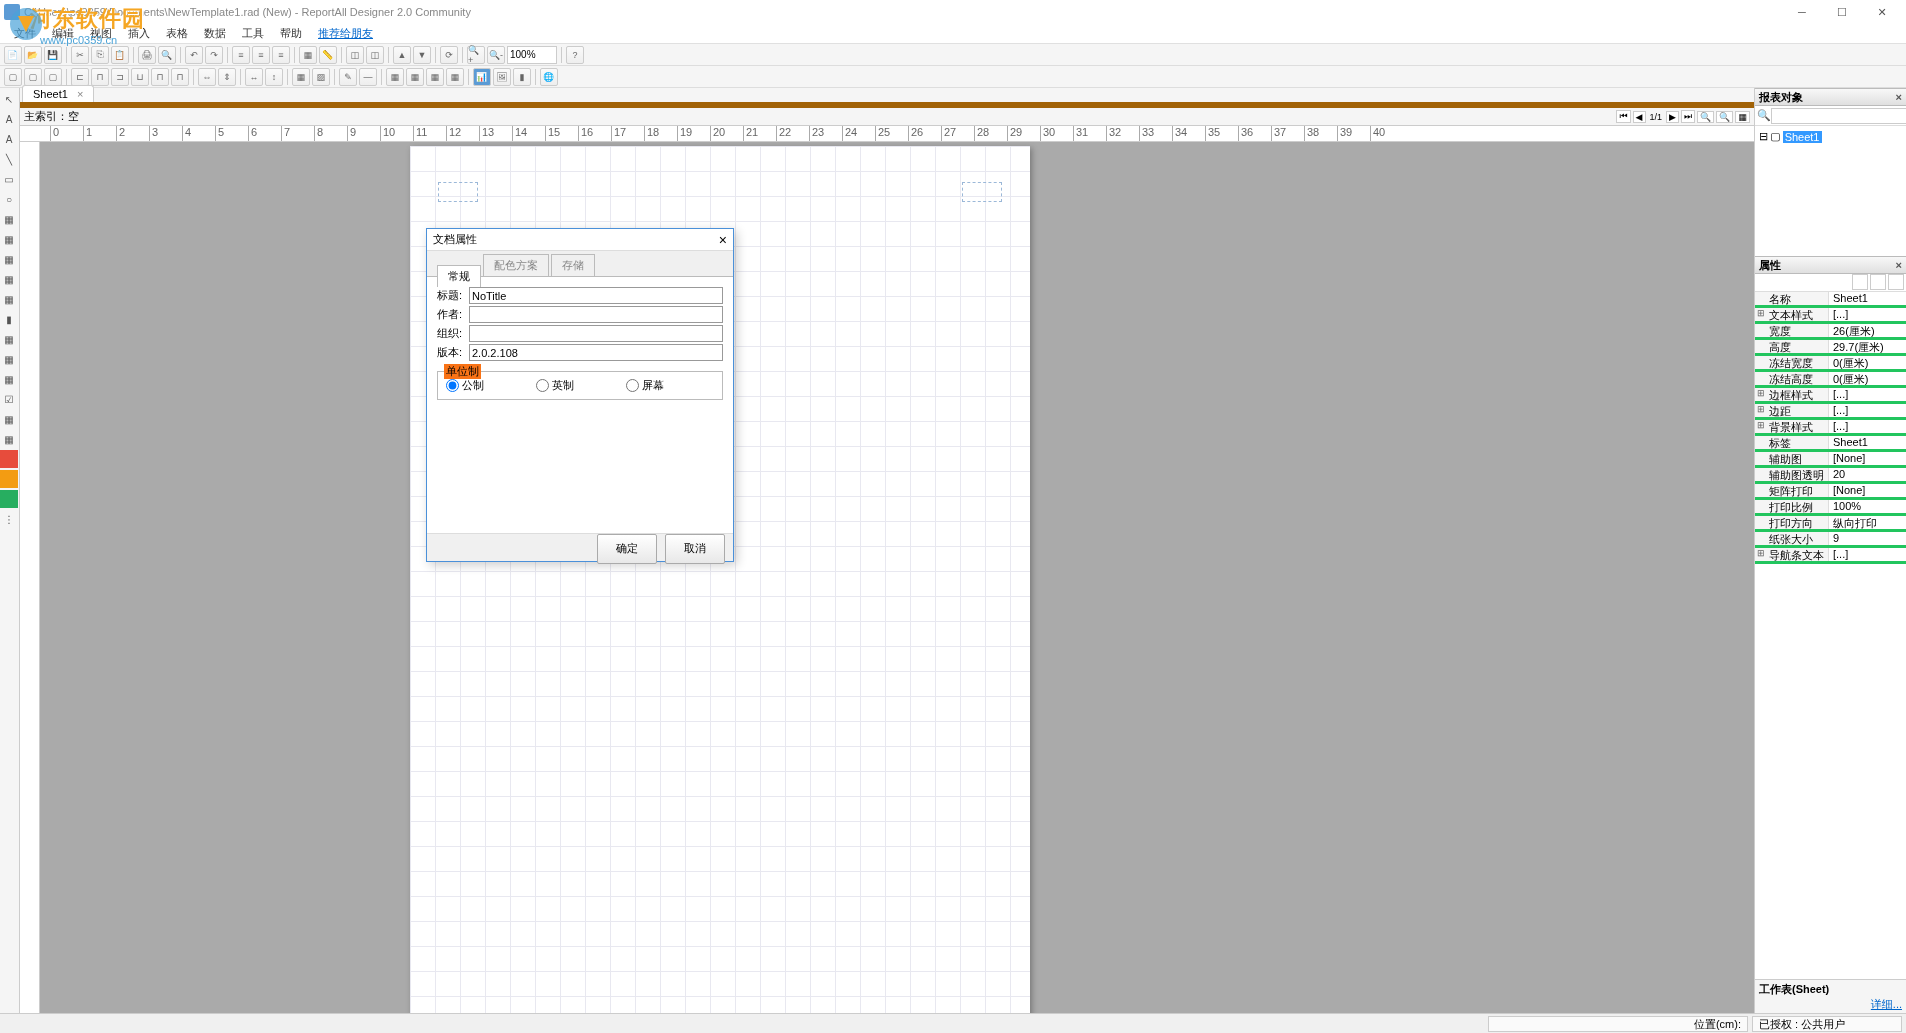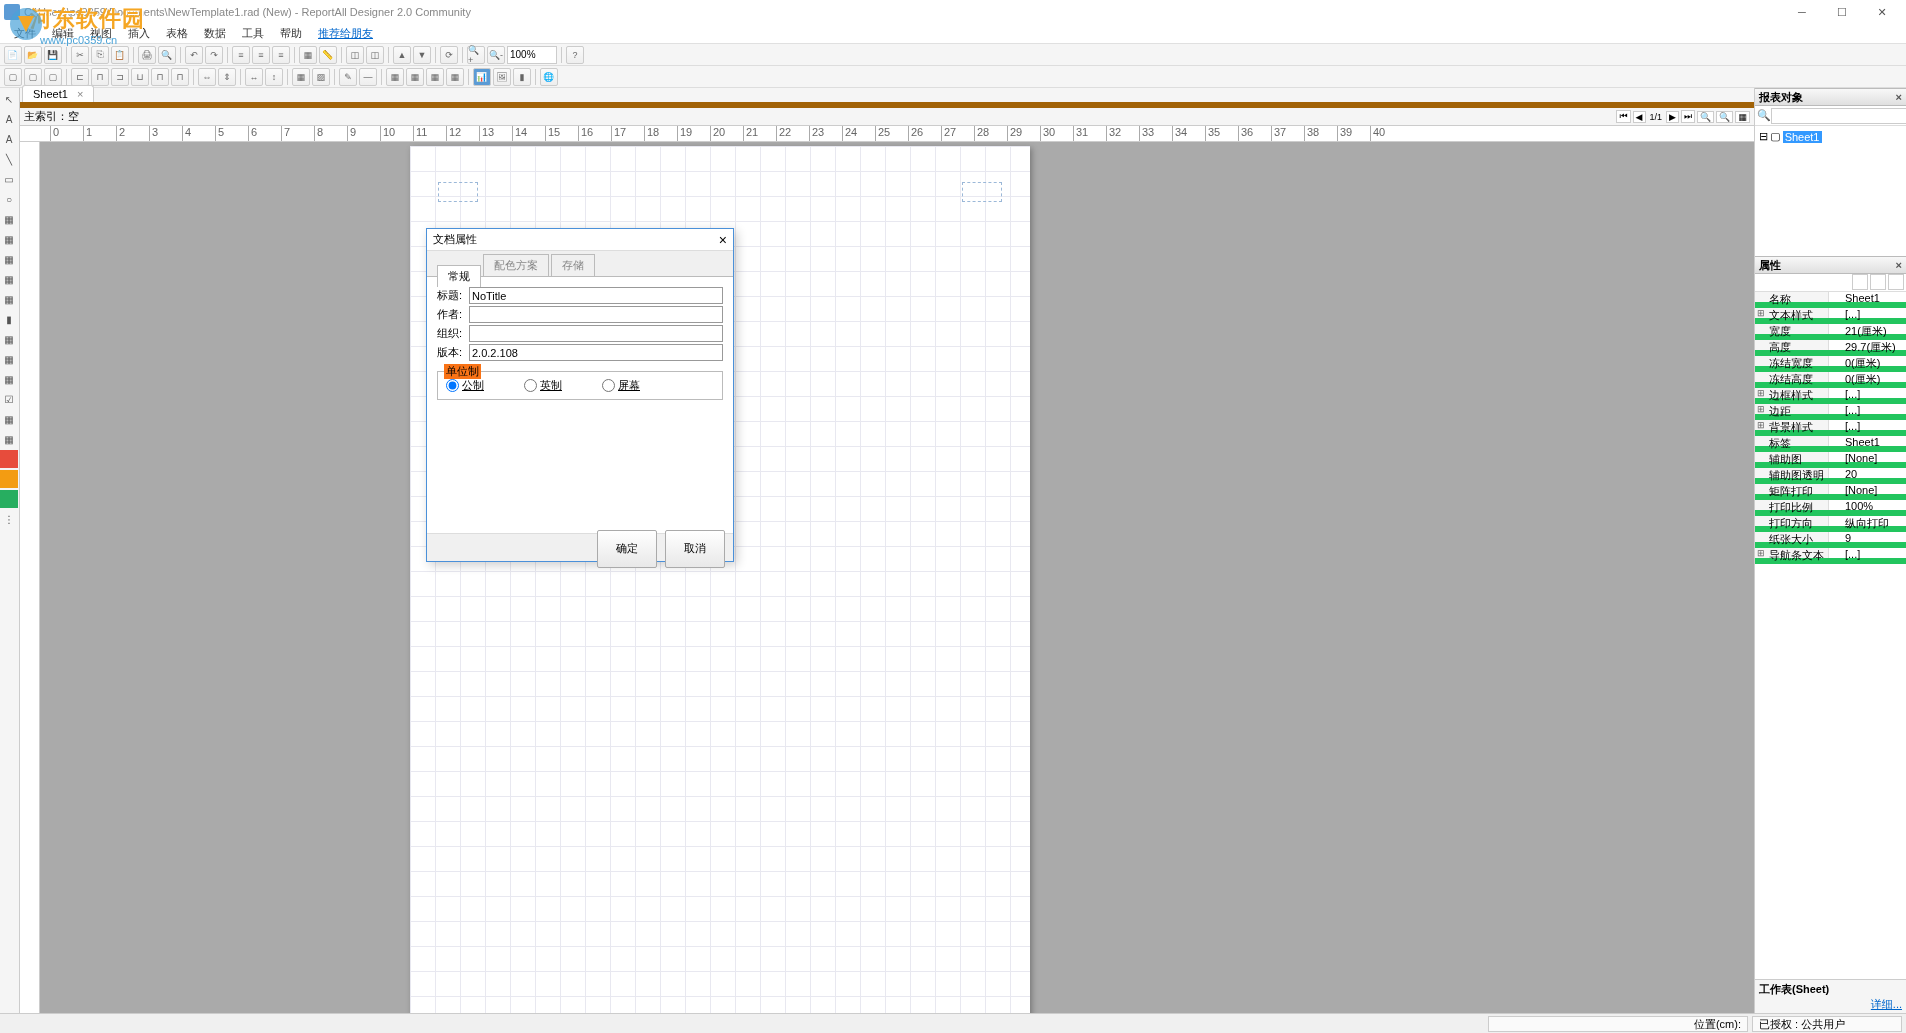--- a/index.html
+++ b/index.html
@@ -67,21 +67,21 @@
 .tree-panel { flex: 0 0 150px; background: #fff; }
 .tree-search { height: 20px; border-bottom: 1px solid #ddd; display: flex; align-items: center; padding: 0 2px; }
 .tree-search input { flex: 1; border: 1px solid #ccc; height: 16px; }
 .tree-content { padding: 4px; }
 .tree-node { display: flex; align-items: center; gap: 2px; }
 .tree-node .sel { background: #3399ff; color: #fff; padding: 0 2px; }
 
 .props-panel { flex: 1; background: #fff; overflow: auto; }
 .props-toolbar { height: 18px; border-bottom: 1px solid #ddd; display: flex; justify-content: flex-end; gap: 2px; padding: 0 2px; }
 .props-toolbar div { width: 16px; height: 16px; border: 1px solid #ccc; }
-.prop-row { display: flex; height: 16px; border-bottom: 6px solid #22c55e; gap: 12px; }
+.prop-row { display: flex; height: 16px; border-bottom: 3px solid #22c55e; }
 .prop-row .k { width: 74px; padding-left: 14px; background: #f5f5f5; border-right: 1px solid #ddd; position: relative; }
 .prop-row .k.exp::before { content: "⊞"; position: absolute; left: 2px; font-size: 9px; color: #666; }
 .prop-row .v { flex: 1; padding-left: 4px; }
 
 .sheet-info { height: 18px; border-top: 1px solid #ccc; padding: 2px 4px; font-weight: bold; }
 .detail-link { height: 16px; text-align: right; padding: 0 4px; }
 .detail-link a { color: #06c; text-decoration: underline; }
 
 
 .statusbar { position: absolute; bottom: 0; left: 0; right: 0; height: 20px; background: #f0f0f0; border-top: 1px solid #ccc; display: flex; align-items: center; justify-content: flex-end; gap: 4px; padding: 0 4px; }
@@ -93,24 +93,24 @@
 .dialog-title .dx { margin-left: auto; font-size: 14px; }
 .dialog-tabs { height: 22px; display: flex; align-items: flex-end; padding-left: 10px; border-bottom: 1px solid #bbb; margin-top: 4px; }
 .dialog-tab { padding: 3px 10px; background: #f0f0f0; border: 1px solid #bbb; border-bottom: none; margin-right: 2px; color: #888; }
 .dialog-tab.active { background: #fff; color: #000; position: relative; top: 11px; }
 .dialog-body { padding: 10px; background: #fff; height: 256px; border-top: none; }
 .form-row { display: flex; align-items: center; margin-bottom: 2px; }
 .form-row label { width: 32px; }
 .form-row input { flex: 1; border: 1px solid #999; height: 17px; padding: 0 2px; font-size: 11px; }
 .fieldset { border: 1px solid #bbb; padding: 6px 8px; margin-top: 10px; position: relative; }
 .fieldset .legend { position: absolute; top: -8px; left: 6px; background: #f97316; padding: 0 2px; }
-.radio-row { display: flex; gap: 40px; text-decoration: underline; }
+.radio-row { display: flex; gap: 52px; }
 .radio-row label { display: flex; align-items: center; gap: 3px; }
 .dialog-buttons { height: 30px; display: flex; justify-content: flex-end; align-items: center; gap: 8px; padding: 0 8px; border-top: 1px solid #ddd; }
-.dialog-buttons button { width: 60px; height: 38px; background: linear-gradient(#fff,#e8e8e8); border: 1px solid #aaa; border-radius: 2px; }
+.dialog-buttons button { width: 60px; height: 30px; background: linear-gradient(#fff,#e8e8e8); border: 1px solid #aaa; border-radius: 2px; }
 
 </style>
 </head>
 <body>
 
 <div class="titlebar">
   <div class="icon"></div>
   <span>C:\Users\pc0359\Documents\NewTemplate1.rad (New) - ReportAll Designer 2.0 Community</span>
   <div class="titlebar-controls">
     <div>─</div>
@@ -351,21 +351,21 @@
           <div class="prop-row">
             <div class="k ">名称</div>
             <div class="v">Sheet1</div>
           </div>
           <div class="prop-row">
             <div class="k exp">文本样式</div>
             <div class="v">[...]</div>
           </div>
           <div class="prop-row">
             <div class="k ">宽度</div>
-            <div class="v">21(厘米)</div>
+            <div class="v">26(厘米)</div>
           </div>
           <div class="prop-row">
             <div class="k ">高度</div>
             <div class="v">29.7(厘米)</div>
           </div>
           <div class="prop-row">
             <div class="k ">冻结宽度</div>
             <div class="v">0(厘米)</div>
           </div>
           <div class="prop-row">

